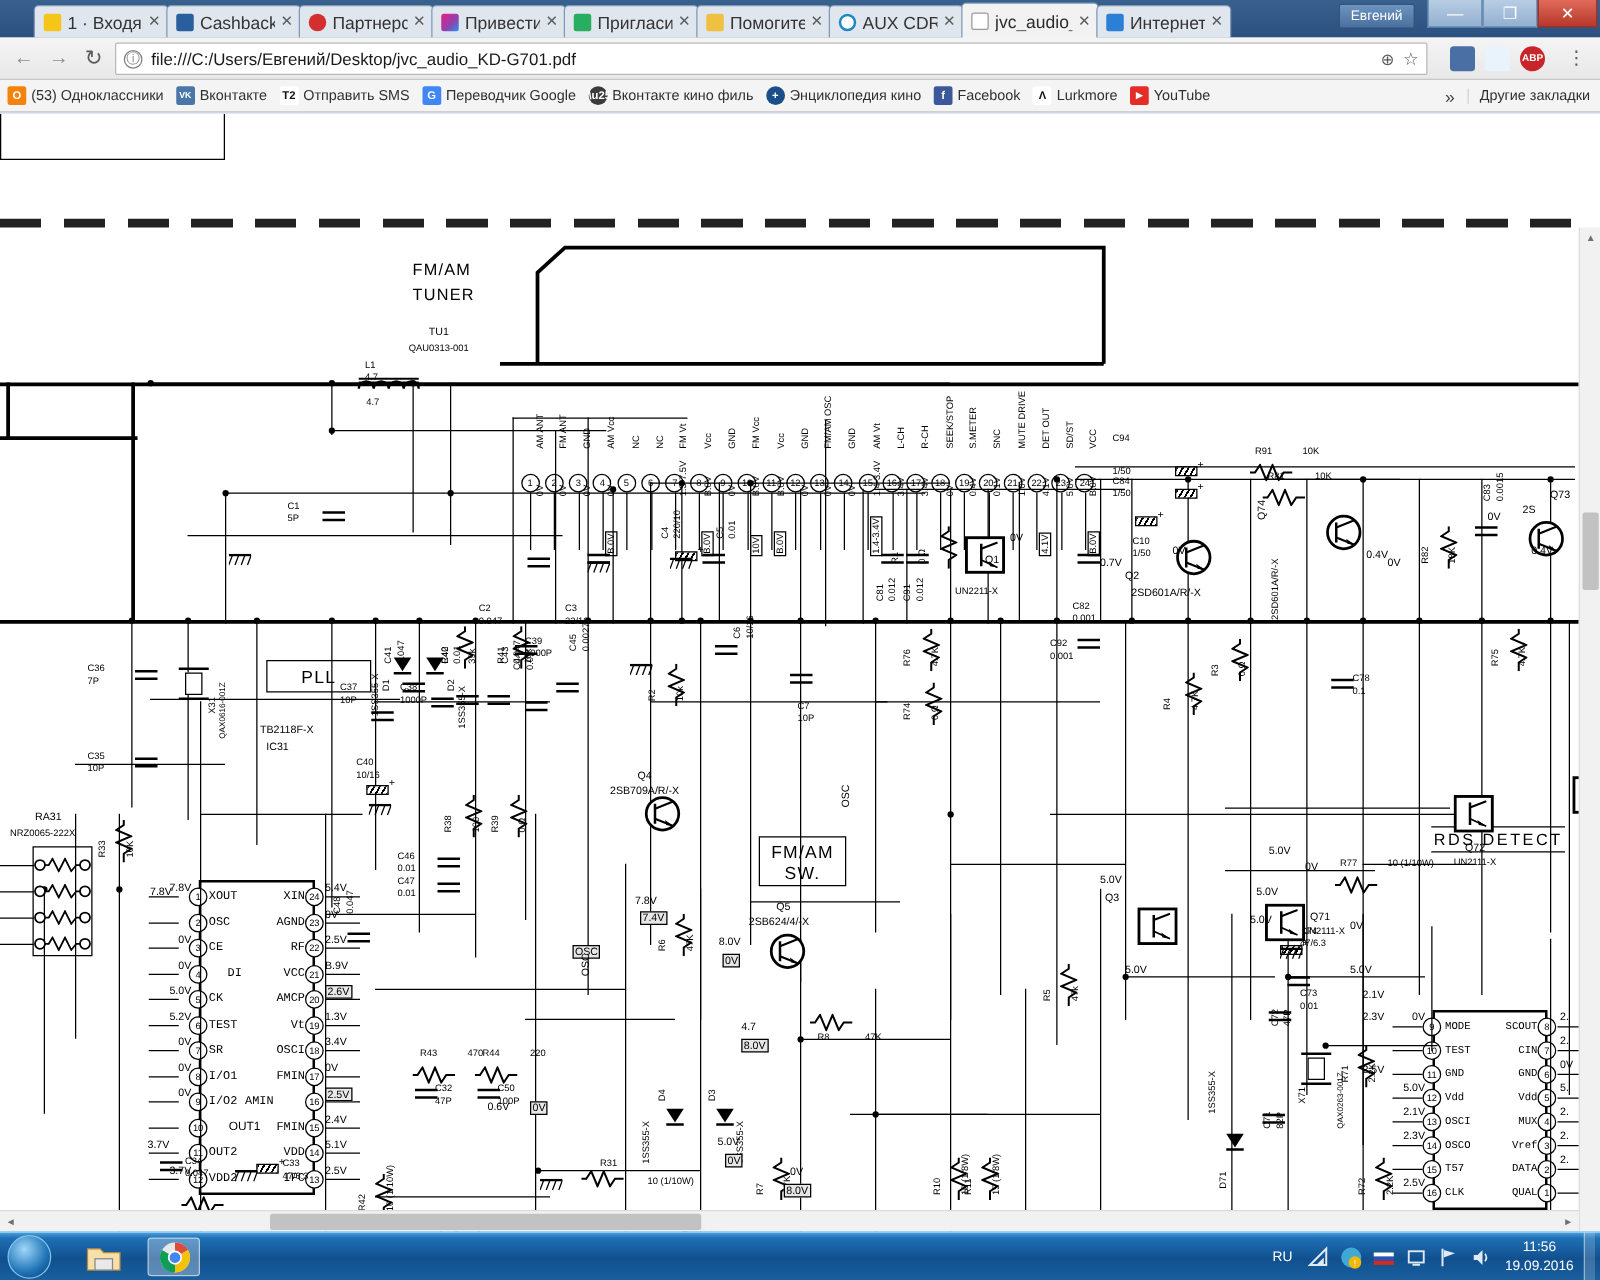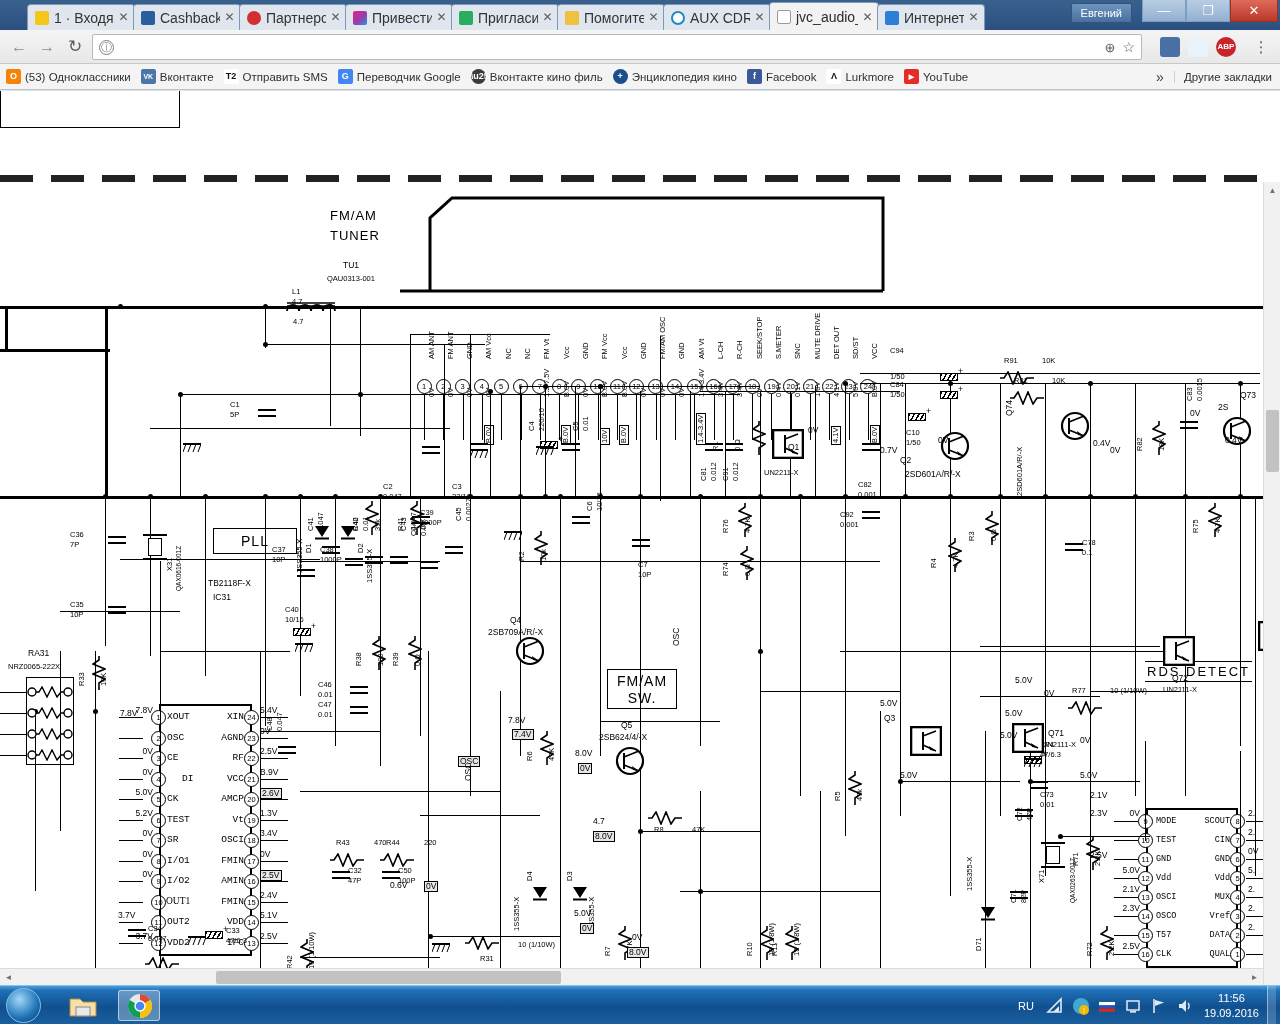--- a/index.html
+++ b/index.html
@@ -216,20 +216,21 @@
   <div id="toolbar">
     <div class="navbtn" id="nav-back">
       <span>←</span></div>
     <div class="navbtn" id="nav-fwd">
       <span>→</span></div>
     <div class="navbtn" id="nav-reload">
       <span>↻</span></div>
 
     <div id="omnibox">
       <span id="site-info">ⓘ</span>
+      <span id="url-text">file:///C:/Users/Евгений/Desktop/jvc_audio_KD-G701.pdf</span>
       <span id="omni-zoom">⊕</span>
       <span id="omni-star">☆</span>
     </div>
 
     <div class="exticon" id="ext-1"></div>
     <div class="exticon" id="ext-2"></div>
     <div class="exticon" id="ext-3">
       <span>ABP</span>
     </div>
     <div id="chrome-menu">
@@ -444,21 +445,21 @@
           <div class="lbl f8" style="left:113px;top:738px;text-align:right;width:40px;">0V</div>
           <div class="pin" style="left:151px;top:762.5px">8</div>
           <div class="lbl f9" style="left:167px;top:764.5px;font-family:'Liberation Mono',monospace;">I/O1</div>
           <div class="w wh" style="left:119px;top:769.5px;width:24px;height:1px"></div>
           <div class="lbl f8" style="left:113px;top:758.5px;text-align:right;width:40px;">0V</div>
           <div class="pin" style="left:151px;top:783px">9</div>
           <div class="lbl f9" style="left:167px;top:785px;font-family:'Liberation Mono',monospace;">I/O2</div>
           <div class="w wh" style="left:119px;top:790px;width:24px;height:1px"></div>
           <div class="lbl f8" style="left:113px;top:779px;text-align:right;width:40px;">0V</div>
           <div class="pin" style="left:151px;top:803.5px">10</div>
-          <div class="lbl f9" style="left:166px;top:805.5px;font-family:Liberation Serif, serif;">OUT1</div>
+          <div class="lbl f9" style="left:183px;top:805.5px;font-family:Liberation Sans, sans-serif;">OUT1</div>
           <div class="w wh" style="left:119px;top:810.5px;width:24px;height:1px"></div>
           <div class="pin" style="left:151px;top:824px">11</div>
           <div class="lbl f9" style="left:167px;top:826px;font-family:'Liberation Mono',monospace;">OUT2</div>
           <div class="w wh" style="left:119px;top:831px;width:24px;height:1px"></div>
           <div class="pin" style="left:151px;top:844.5px">12</div>
           <div class="lbl f9" style="left:167px;top:846.5px;font-family:'Liberation Mono',monospace;">VDD2</div>
           <div class="w wh" style="left:119px;top:851.5px;width:24px;height:1px"></div>
           <div class="lbl f8" style="left:113px;top:840.5px;text-align:right;width:40px;">3.7V</div>
           <div class="pin" style="left:244px;top:619px">24</div>
           <div class="lbl f9" style="left:196px;top:621px;width:48px;text-align:right;font-family:'Liberation Mono',monospace;">XIN</div>
@@ -486,21 +487,21 @@
           <div class="lbl f8" style="left:260px;top:717.5px;">1.3V</div>
           <div class="pin" style="left:244px;top:742px">18</div>
           <div class="lbl f9" style="left:196px;top:744px;width:48px;text-align:right;font-family:'Liberation Mono',monospace;">OSCI</div>
           <div class="w wh" style="left:260px;top:749px;width:28px;height:1px"></div>
           <div class="lbl f8" style="left:260px;top:738px;">3.4V</div>
           <div class="pin" style="left:244px;top:762.5px">17</div>
           <div class="lbl f9" style="left:196px;top:764.5px;width:48px;text-align:right;font-family:'Liberation Mono',monospace;">FMIN</div>
           <div class="w wh" style="left:260px;top:769.5px;width:28px;height:1px"></div>
           <div class="lbl f8" style="left:260px;top:758.5px;">0V</div>
           <div class="pin" style="left:244px;top:783px">16</div>
-          <div class="lbl f9" style="left:196px;top:785px;width:48px;text-align:right;font-family:'Liberation Mono',monospace;">AMIN</div>
+          <div class="lbl f9" style="left:196px;top:785px;width:48px;text-align:left;font-family:'Liberation Mono',monospace;">AMIN</div>
           <div class="w wh" style="left:260px;top:790px;width:28px;height:1px"></div>
           <div class="lbl f8" style="left:260px;top:779px;border:1px solid #000;padding:0 1px;background:#e9e9e9;">2.5V</div>
           <div class="pin" style="left:244px;top:803.5px">15</div>
           <div class="lbl f9" style="left:196px;top:805.5px;width:48px;text-align:right;font-family:'Liberation Mono',monospace;">FMIN</div>
           <div class="w wh" style="left:260px;top:810.5px;width:28px;height:1px"></div>
           <div class="lbl f8" style="left:260px;top:799.5px;">2.4V</div>
           <div class="pin" style="left:244px;top:824px">14</div>
           <div class="lbl f9" style="left:196px;top:826px;width:48px;text-align:right;font-family:'Liberation Mono',monospace;">VDD</div>
           <div class="w wh" style="left:260px;top:831px;width:28px;height:1px"></div>
           <div class="lbl f8" style="left:260px;top:820px;">5.1V</div>
@@ -1105,21 +1106,21 @@
           <div class="lbl f7" style="left:386px;top:748px;">R44</div>
           <div class="lbl f7" style="left:424px;top:748px;">220</div>
           <svg width="34" height="14" style="position:absolute;left:145px;top:866px">
             <polyline points="0,7 4,7 8,1 13,13 18,1 23,13 27,7 34,7" fill="none" stroke="#000" stroke-width="1.6"></polyline>
           </svg>
           <div class="lbl f7" style="left:152px;top:878px;">R32</div>
           <div class="lbl f7" style="left:190px;top:878px;">6.2K</div>
           <svg width="34" height="14" style="position:absolute;left:465px;top:845px">
             <polyline points="0,7 4,7 8,1 13,13 18,1 23,13 27,7 34,7" fill="none" stroke="#000" stroke-width="1.6"></polyline>
           </svg>
-          <div class="lbl f7" style="left:480px;top:836px;margin-top:28px;">R31</div>
+          <div class="lbl f7" style="left:480px;top:836px;">R31</div>
           <div class="lbl f7" style="left:518px;top:850px;">10 (1/10W)</div>
           <svg width="30" height="30" style="position:absolute;left:940px;top:340px">
             <circle cx="15" cy="15" r="13" fill="#fff" stroke="#000" stroke-width="2.2"></circle>
             <line x1="9" y1="7" x2="9" y2="23" stroke="#000" stroke-width="2"></line>
             <line x1="9" y1="11" x2="24" y2="5" stroke="#000" stroke-width="1.6"></line>
             <line x1="9" y1="19" x2="24" y2="25" stroke="#000" stroke-width="1.6"></line>
             <polygon points="17,20 24,25 18,24" fill="#000"></polygon>
           </svg>
           <div class="lbl f8" style="left:900px;top:365px;">Q2</div>
           <div class="lbl f8" style="left:905px;top:379px;">2SD601A/R/-X</div>

